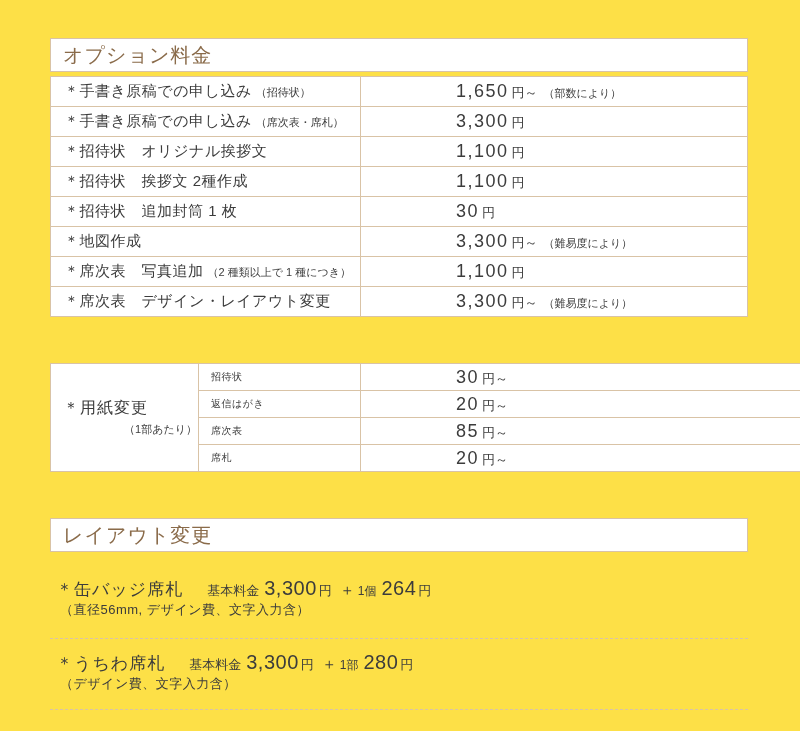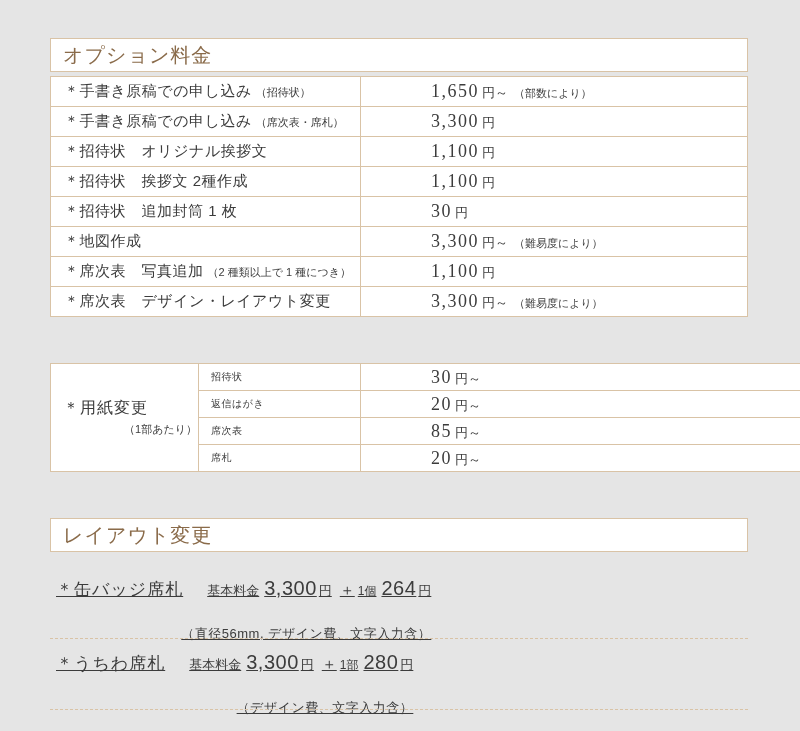--- a/index.html
+++ b/index.html
@@ -3,21 +3,21 @@
 <meta charset="utf-8">
 <style>
   :root{
     --border:#d9c3a6;
     --brown:#8a6b4a;
     --text:#3c3c3c;
   }
   *{box-sizing:border-box;}
   html,body{margin:0;padding:0;background:#fff;}
   body{font-family:"Liberation Sans","DejaVu Sans",sans-serif;color:var(--text);}
-  .page{position:relative;width:800px;height:731px;background:#e5e5e5;overflow:hidden;}
+  .page{position:relative;width:800px;height:731px;background:#fde047;overflow:hidden;}
 
   
   .sec-header{
     position:absolute;left:50px;width:698px;height:34px;
     border:1px solid var(--border);
     color:var(--brown);font-size:20px;line-height:32px;
     padding-left:12px;letter-spacing:1px;background:#fff;
   }
   #header-1{top:38px;}
   #header-2{top:518px;}
@@ -27,51 +27,51 @@
   td{border:1px solid var(--border);vertical-align:middle;}
 
   #option-table{left:50px;top:76px;width:697px;}
   #option-table tr{height:30px;}
   #option-table .col-label{width:310px;}
   #option-table .col-price{width:387px;}
 
   .label-cell{padding-left:13px;font-size:15px;color:var(--text);white-space:nowrap;}
   .lbl{letter-spacing:0.5px;}
   .lbl-note{font-size:11px;margin-left:4px;}
-  .price-cell{padding-left:70px;white-space:nowrap;font-family:Liberation Serif, serif;}
+  .price-cell{padding-left:95px;white-space:nowrap;}
   .price{font-size:18px;letter-spacing:1.5px;}
   .unit{font-size:13px;margin-left:3px;letter-spacing:0;}
   .pnote{font-size:11px;margin-left:6px;}
 
   #paper-table{left:50px;top:363px;width:697px;}
   #paper-table tr{height:27px;}
   #paper-table .col-group{width:148px;margin-left:44px;}
   #paper-table .col-item{width:162px;}
   #paper-table .col-price{width:444px;}
   .group-cell{padding-left:12px;}
   .group-name{font-size:16px;letter-spacing:1px;display:block;}
   .group-note{font-size:11px;display:block;padding-left:10px;margin-top:3px;text-align:right;}
   .item-cell{padding-left:12px;font-size:10px;letter-spacing:0.5px;}
 
   .note-under{
     position:absolute;left:50px;top:472px;width:697px;
     text-align:right;font-size:11px;color:var(--text);
   }
 
   
-  .other-item{position:absolute;left:56px;white-space:nowrap;text-decoration:underline;}
+  .other-item{position:absolute;left:56px;white-space:nowrap;}
   #other-item-1{top:577px;}
   #other-item-2{top:651px;}
   .item-name{font-size:17px;letter-spacing:1px;}
   .base-label{font-size:13px;margin-left:24px;}
   .big-num{font-size:20px;margin-left:5px;letter-spacing:0.5px;}
   .small-unit{font-size:13px;margin-left:2px;}
   .plus-sign{font-size:15px;margin-left:8px;}
   .count-label{font-size:12px;margin-left:3px;}
-  .item-note{font-size:13px;margin-top:24px;padding-left:4px;letter-spacing:0.5px;text-align:right;}
+  .item-note{font-size:13px;margin-top:0;padding-left:4px;letter-spacing:0.5px;}
 
   .dashed-divider{position:absolute;left:50px;width:698px;height:0;border-top:1px dashed var(--border);}
   #dash-1{top:638px;}
   #dash-2{top:709px;}
 </style>
 </head>
 <body>
 
 <div class="page">
 

